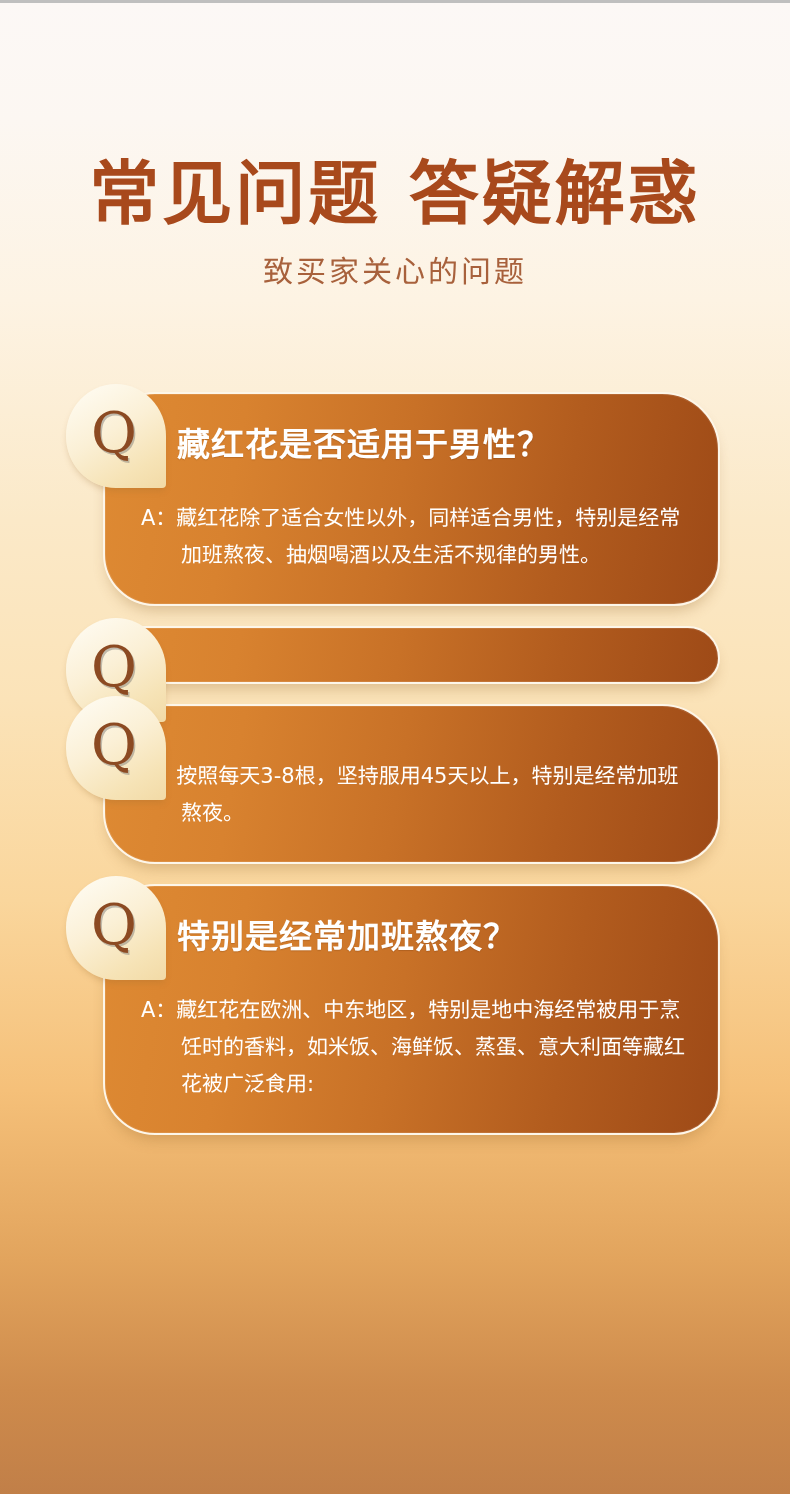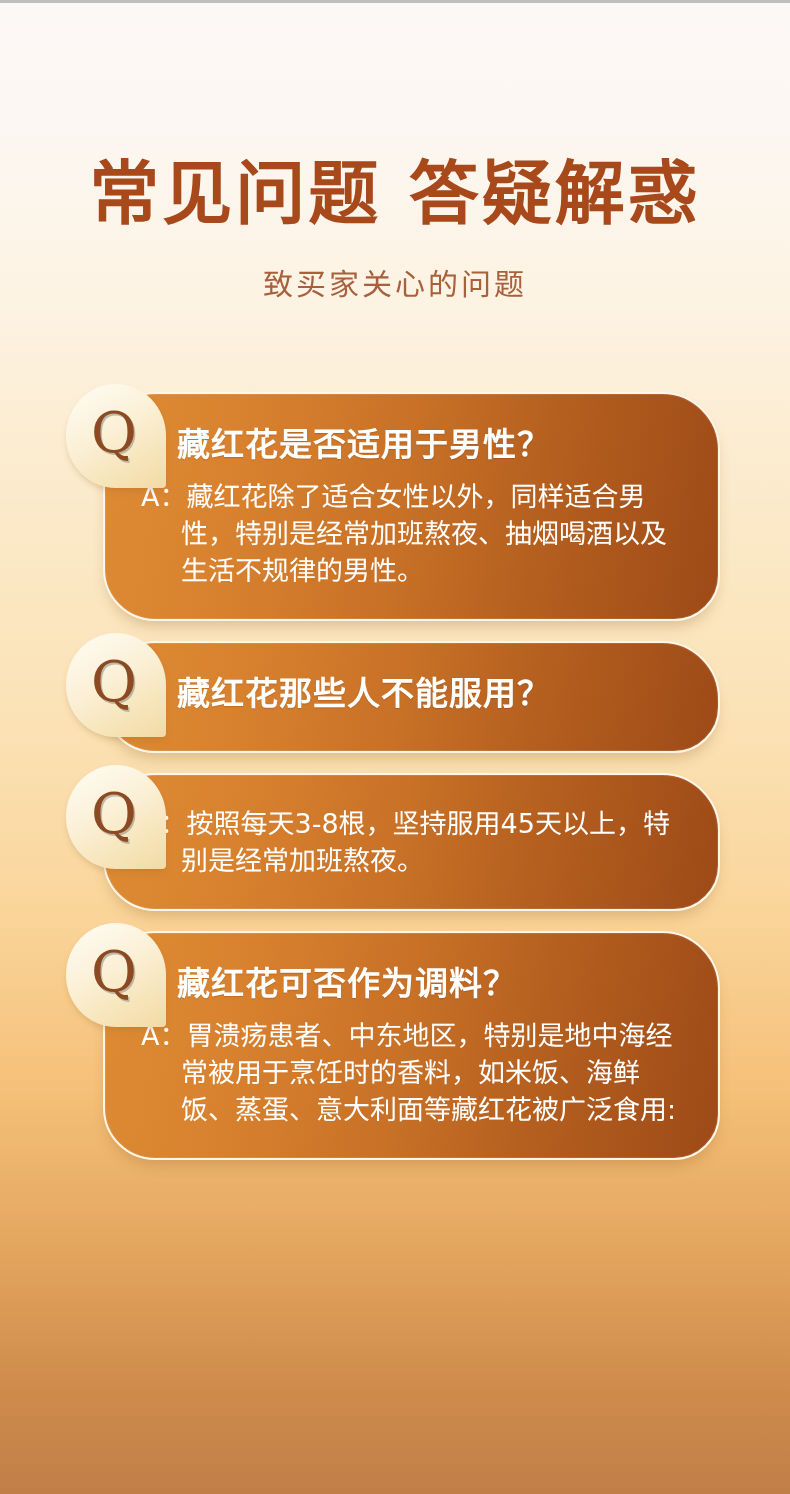--- a/index.html
+++ b/index.html
@@ -51,21 +51,21 @@
   #main-title {
     font-size: 70px;
     line-height: 92px;
     font-weight: bold;
     color: #A8491C;
     letter-spacing: 3px;
     white-space: pre;
     font-family: "DejaVu Sans", "Liberation Sans", sans-serif;
   }
   #subtitle {
-    margin-top: 25px;
+    margin-top: 12px;
     font-size: 30px;
     line-height: 40px;
     color: #A8613C;
     letter-spacing: 3px;
     font-family: "DejaVu Sans", "Liberation Sans", sans-serif;
   }
 
   
   #faq-list {
     position: absolute;
@@ -111,24 +111,24 @@
     line-height: 54px;
     font-weight: bold;
     letter-spacing: 1px;
     white-space: pre;
     font-family: "DejaVu Sans", "Liberation Sans", sans-serif;
     text-shadow: 0 1px 1px rgba(90, 40, 10, 0.22);
   }
 
   .faq-answer {
     position: relative;
-    margin-top: 6px;
+    margin-top: 28px;
     margin-left: -36px;
     color: #FFFFFF;
-    font-size: 27px;
+    font-size: 21px;
     line-height: 37px;
     font-family: "DejaVu Sans", "Liberation Sans", sans-serif;
     text-indent: -40px;
     padding-left: 40px;
     letter-spacing: 0px;
   }
 
   
   .q-badge {
     position: absolute;
@@ -185,39 +185,38 @@
         <div class="faq-answer">A：藏红花除了适合女性以外，同样适合男性，特别是经常加班熬夜、抽烟喝酒以及生活不规律的男性。</div>
       </div>
     </div>
 
     <div class="faq-item">
       <div class="q-badge">
         <div class="tear"></div>
         <div class="q-glyph">Q</div>
       </div>
       <div class="faq-card">
-        <div class="faq-question">藏红花那些人不能服用？</div>
       </div>
     </div>
 
     <div class="faq-item">
       <div class="q-badge">
         <div class="tear"></div>
         <div class="q-glyph">Q</div>
       </div>
       <div class="faq-card">
         <div class="faq-answer">A：按照每天3-8根，坚持服用45天以上，特别是经常加班熬夜。</div>
       </div>
     </div>
 
     <div class="faq-item">
       <div class="q-badge">
         <div class="tear"></div>
         <div class="q-glyph">Q</div>
       </div>
       <div class="faq-card">
-        <div class="faq-question">藏红花可否作为调料？</div>
-        <div class="faq-answer">A：胃溃疡患者、中东地区，特别是地中海经常被用于烹饪时的香料，如米饭、海鲜饭、蒸蛋、意大利面等藏红花被广泛食用:</div>
+        <div class="faq-question">特别是经常加班熬夜？</div>
+        <div class="faq-answer">A：藏红花在欧洲、中东地区，特别是地中海经常被用于烹饪时的香料，如米饭、海鲜饭、蒸蛋、意大利面等藏红花被广泛食用:</div>
       </div>
     </div>
 
   </div>
 </div>
 
 </body></html>

